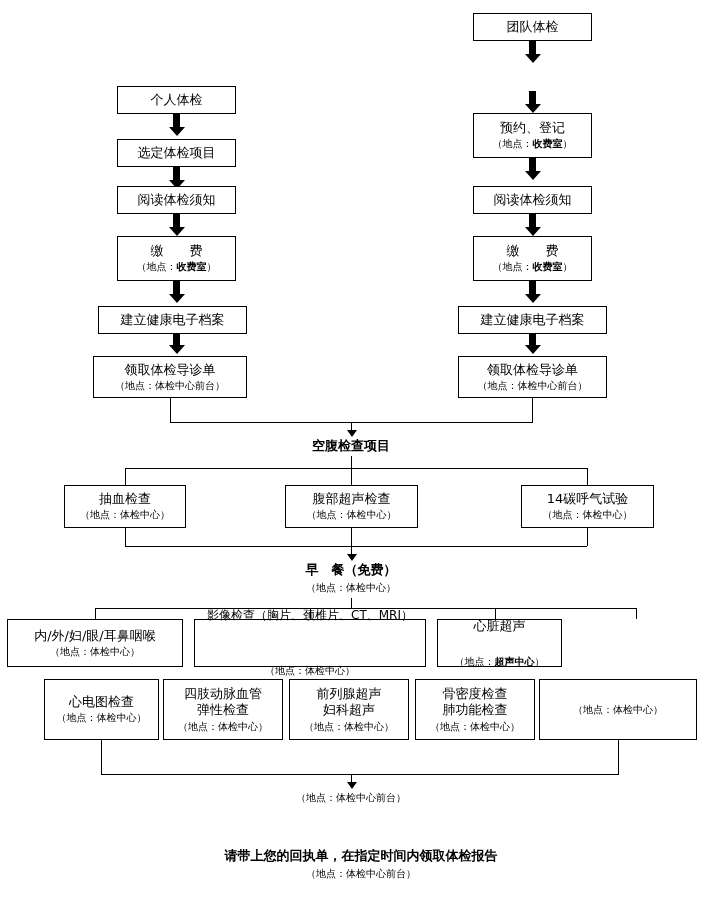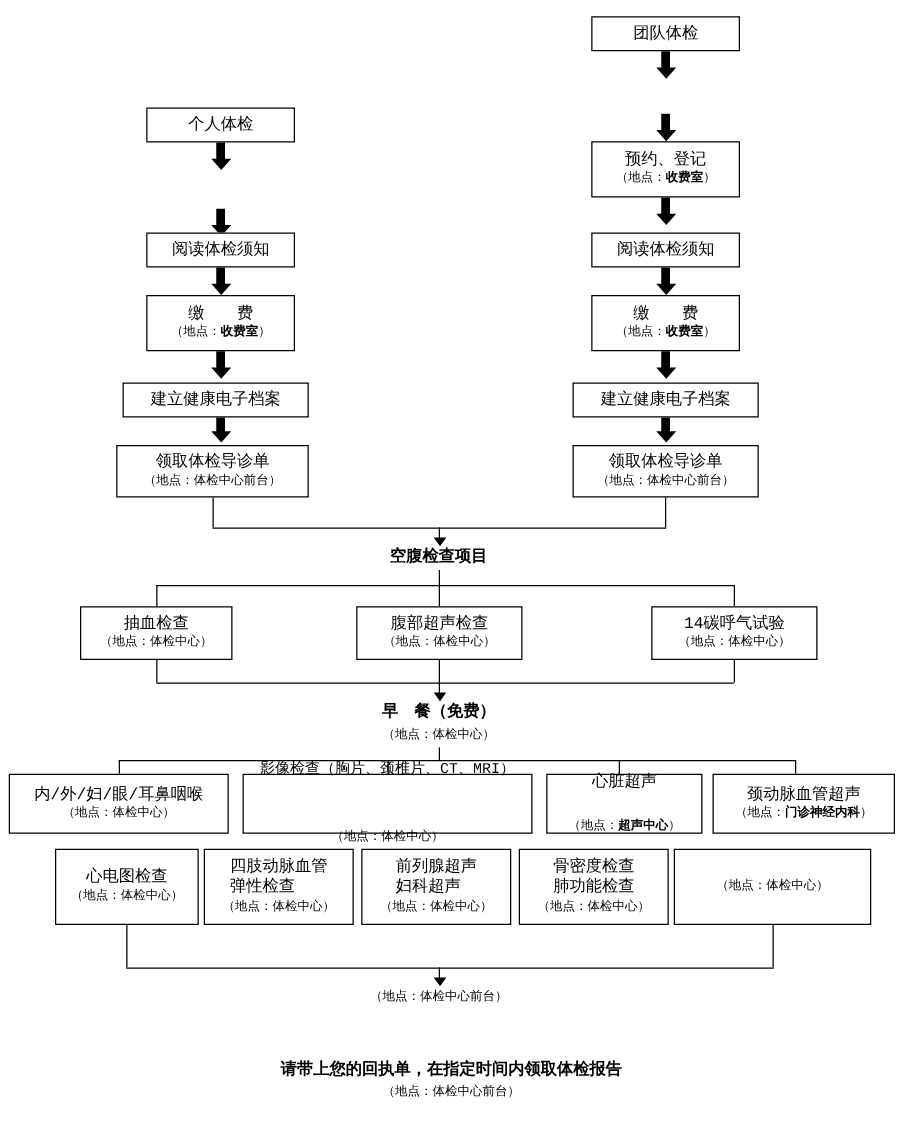--- a/index.html
+++ b/index.html
@@ -22,23 +22,22 @@
   }
   .box {
     position: absolute;
     box-sizing: border-box;
     border: 1px solid #000;
     background: #fff;
     display: flex;
     flex-direction: column;
     align-items: center;
     justify-content: center;
-    text-align: left;
+    text-align: center;
     line-height: 1.25;
-    font-family: Liberation Mono, monospace;
   }
   .t1 {
     font-size: 13px;
     white-space: nowrap;
   }
   .t-main {
     font-size: 13px;
   }
   .sub {
     font-size: 10px;
@@ -130,20 +129,23 @@
     <div class="t-main">领取体检导诊单</div>
     <div class="sub">（地点：体检中心前台）</div>
   </div>
 
   <div class="box" style="left:117px; top:86px; width:119px; height:28px;">
     <div class="t1">个人体检</div>
   </div>
   <div class="thick" style="left:173px; top:114px; height:15px;"></div>
   <div class="bigarrow" style="left:168.5px; top:127px;"></div>
 
+  <div class="box" style="left:117px; top:139px; width:119px; height:28px;">
+    <div class="t1">选定体检项目</div>
+  </div>
   <div class="thick" style="left:173px; top:167px; height:15px;"></div>
   <div class="bigarrow" style="left:168.5px; top:180px;"></div>
 
   <div class="box" style="left:117px; top:186px; width:119px; height:28px;">
     <div class="t1">阅读体检须知</div>
   </div>
   <div class="thick" style="left:173px; top:214px; height:15px;"></div>
   <div class="bigarrow" style="left:168.5px; top:227px;"></div>
 
   <div class="box" style="left:117px; top:236px; width:119px; height:45px;">
@@ -215,24 +217,20 @@
     <div class="sub">（地点：体检中心）</div>
   </div>
   <div class="box" style="left:194px; top:619px; width:232px; height:48px;gap:40px;">
     <div class="t-main" style="font-size:12px;">影像检查（胸片、颈椎片、CT、MRI）</div>
     <div class="sub">（地点：体检中心）</div>
   </div>
   <div class="box" style="left:437px; top:619px; width:125px; height:48px;gap:20px;">
     <div class="t-main">心脏超声</div>
     <div class="sub"><span>（地点：</span><b>超声中心</b><span>）</span></div>
   </div>
-  <div class="box" style="left:570px; top:619px; width:146px; height:48px;">
-    <div class="t-main">颈动脉血管超声</div>
-    <div class="sub"><span>（地点：</span><b>门诊神经内科</b><span>）</span></div>
-  </div>
 
   <div class="box" style="left:44px; top:679px; width:115px; height:61px;">
     <div class="t-main" style="white-space:pre-line;">心电图检查</div>
     <div class="sub">（地点：体检中心）</div>
   </div>
   <div class="box" style="left:163px; top:679px; width:120px; height:61px;">
     <div class="t-main" style="white-space:pre-line;">四肢动脉血管
 弹性检查</div>
     <div class="sub">（地点：体检中心）</div>
   </div>

